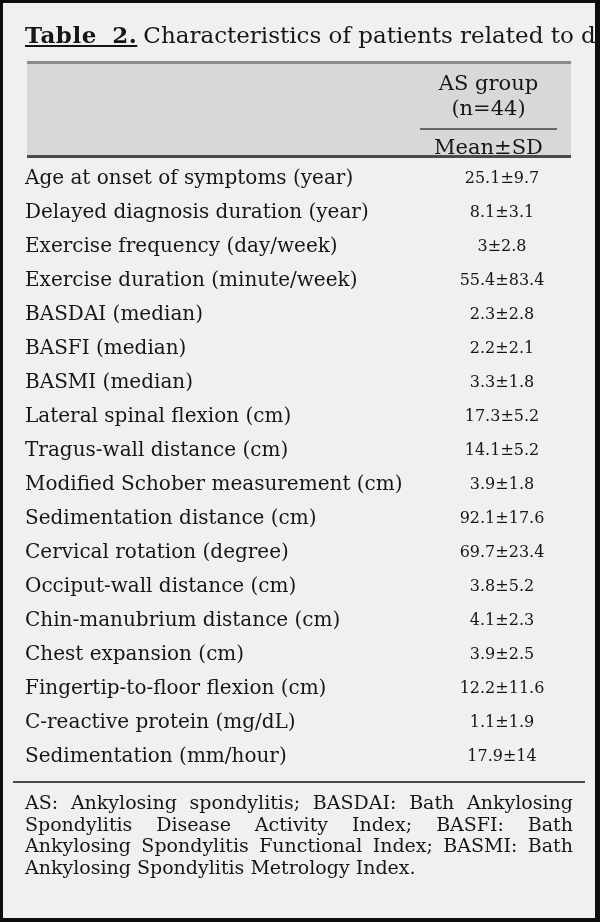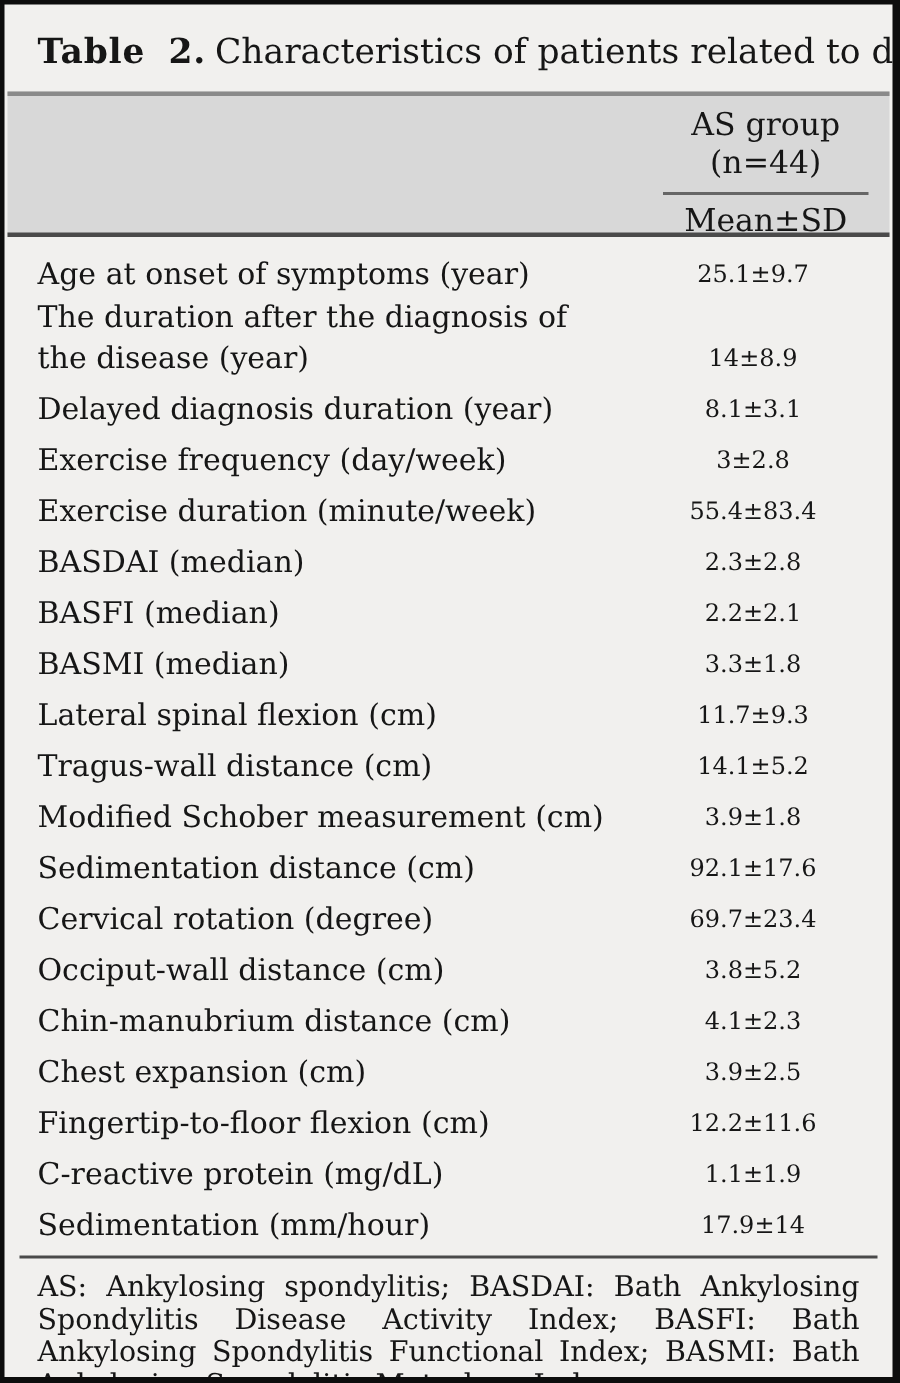--- a/index.html
+++ b/index.html
@@ -30,23 +30,24 @@
     padding: 17px 20px 11px 22px;
     font-size: 23px;
     line-height: 30px;
     white-space: nowrap;
   }
   .title-label {
     font-weight: bold;
     letter-spacing: 0.5px;
     word-spacing: 7px;
     padding-right: 6px;
+    text-decoration: underline;
   }
   .header-band {
-    margin: 0 2px;
+    margin: 0 24px;
     background: var(--band);
     border-top: 3px solid var(--rule_mid);
     border-bottom: 3px solid var(--rule_dark);
     height: 97px;
     position: relative;
   }
   .header-col {
     position: absolute;
     top: 0;
     right: 5px;
@@ -60,21 +61,21 @@
     border-top: 2px solid var(--rule_sub);
     margin: 7px 9px 5px 9px;
     height: 0;
   }
   .header-stat { line-height: 25px; }
   .rows {
     padding: 5px 13px 4px 22px;
   }
   .row {
     display: flex;
-    align-items: flex-end;
+    align-items: flex-start;
     min-height: 34px;
     padding: 1px 0;
   }
   .row-label {
     flex: 1;
     font-size: 20px;
     line-height: 27px;
     padding-right: 8px;
   }
   .row-value {
@@ -113,24 +114,20 @@
       <div class="header-stat">Mean±SD</div>
     </div>
   </div>
 
   <div class="rows">
   <div class="row">
     <div class="row-label">Age at onset of symptoms (year)</div>
     <div class="row-value">25.1±9.7</div>
   </div>
 
-  <div class="row">
-    <div class="row-label">The duration after the diagnosis of the disease (year)</div>
-    <div class="row-value">14±8.9</div>
-  </div>
 
   <div class="row">
     <div class="row-label">Delayed diagnosis duration (year)</div>
     <div class="row-value">8.1±3.1</div>
   </div>
 
   <div class="row">
     <div class="row-label">Exercise frequency (day/week)</div>
     <div class="row-value">3±2.8</div>
   </div>
@@ -150,21 +147,21 @@
     <div class="row-value">2.2±2.1</div>
   </div>
 
   <div class="row">
     <div class="row-label">BASMI (median)</div>
     <div class="row-value">3.3±1.8</div>
   </div>
 
   <div class="row">
     <div class="row-label">Lateral spinal flexion (cm)</div>
-    <div class="row-value">11.7±9.3</div>
+    <div class="row-value">17.3±5.2</div>
   </div>
 
   <div class="row">
     <div class="row-label">Tragus-wall distance (cm)</div>
     <div class="row-value">14.1±5.2</div>
   </div>
 
   <div class="row">
     <div class="row-label">Modified Schober measurement (cm)</div>
     <div class="row-value">3.9±1.8</div>

